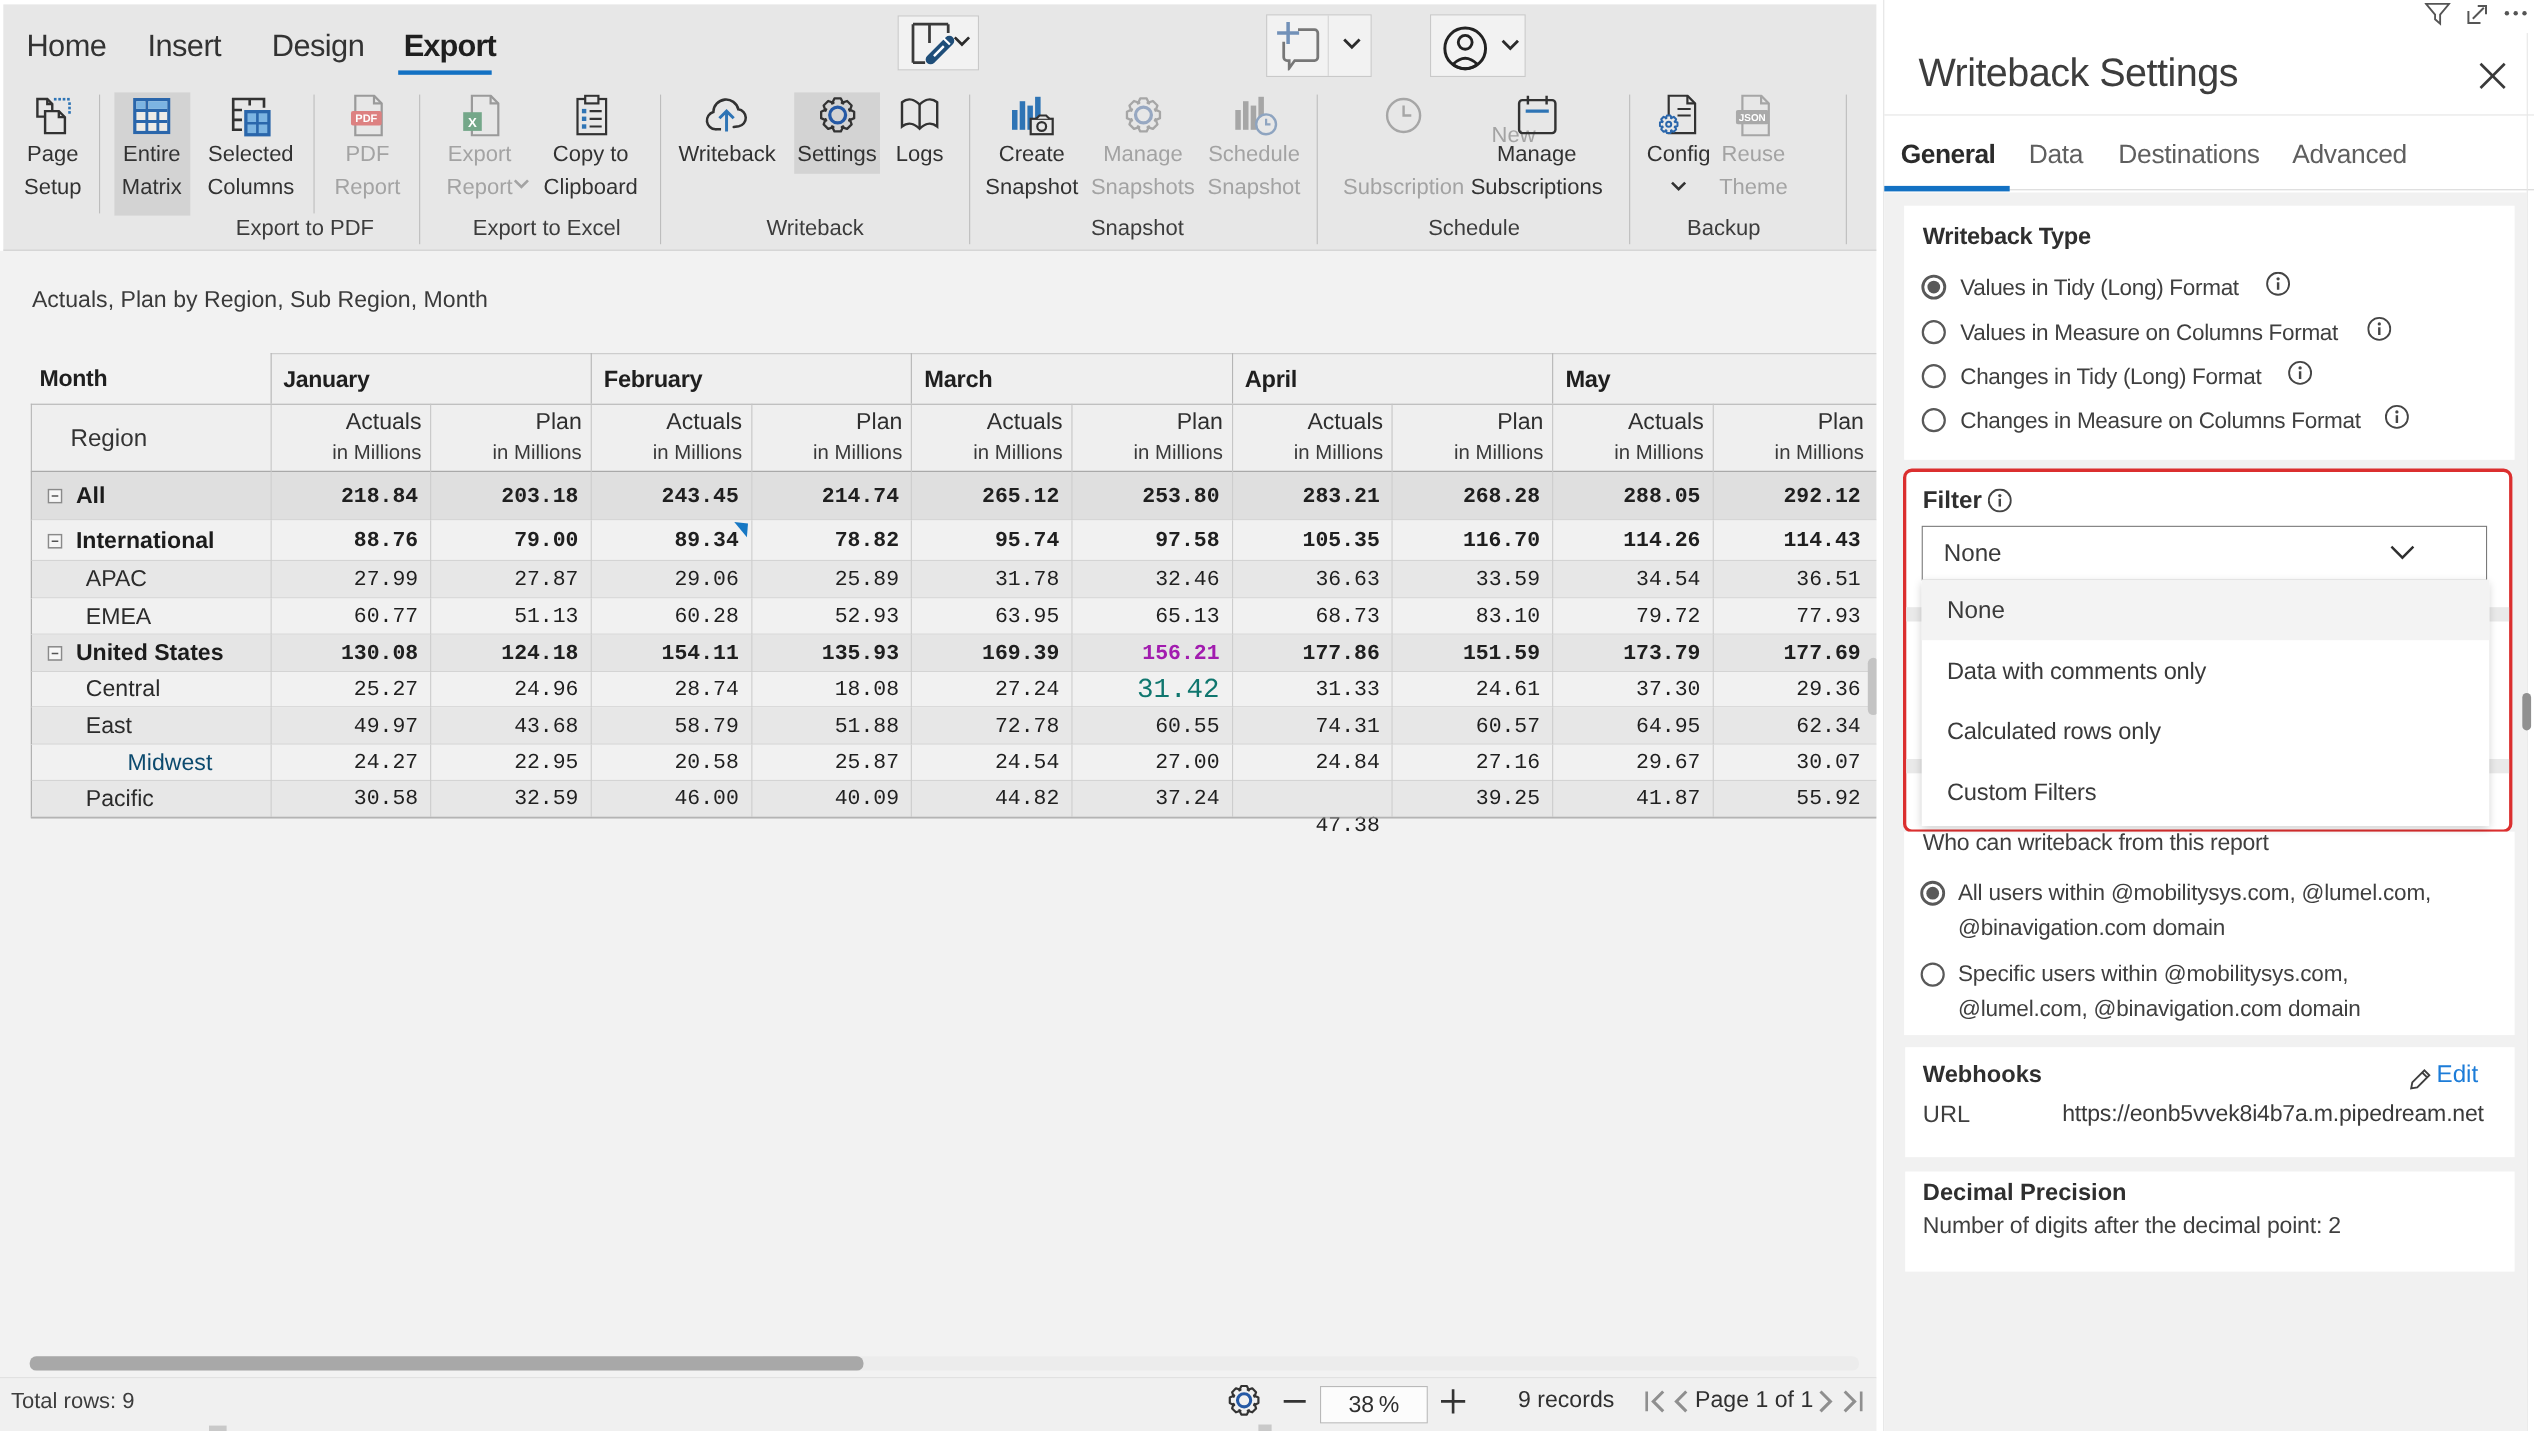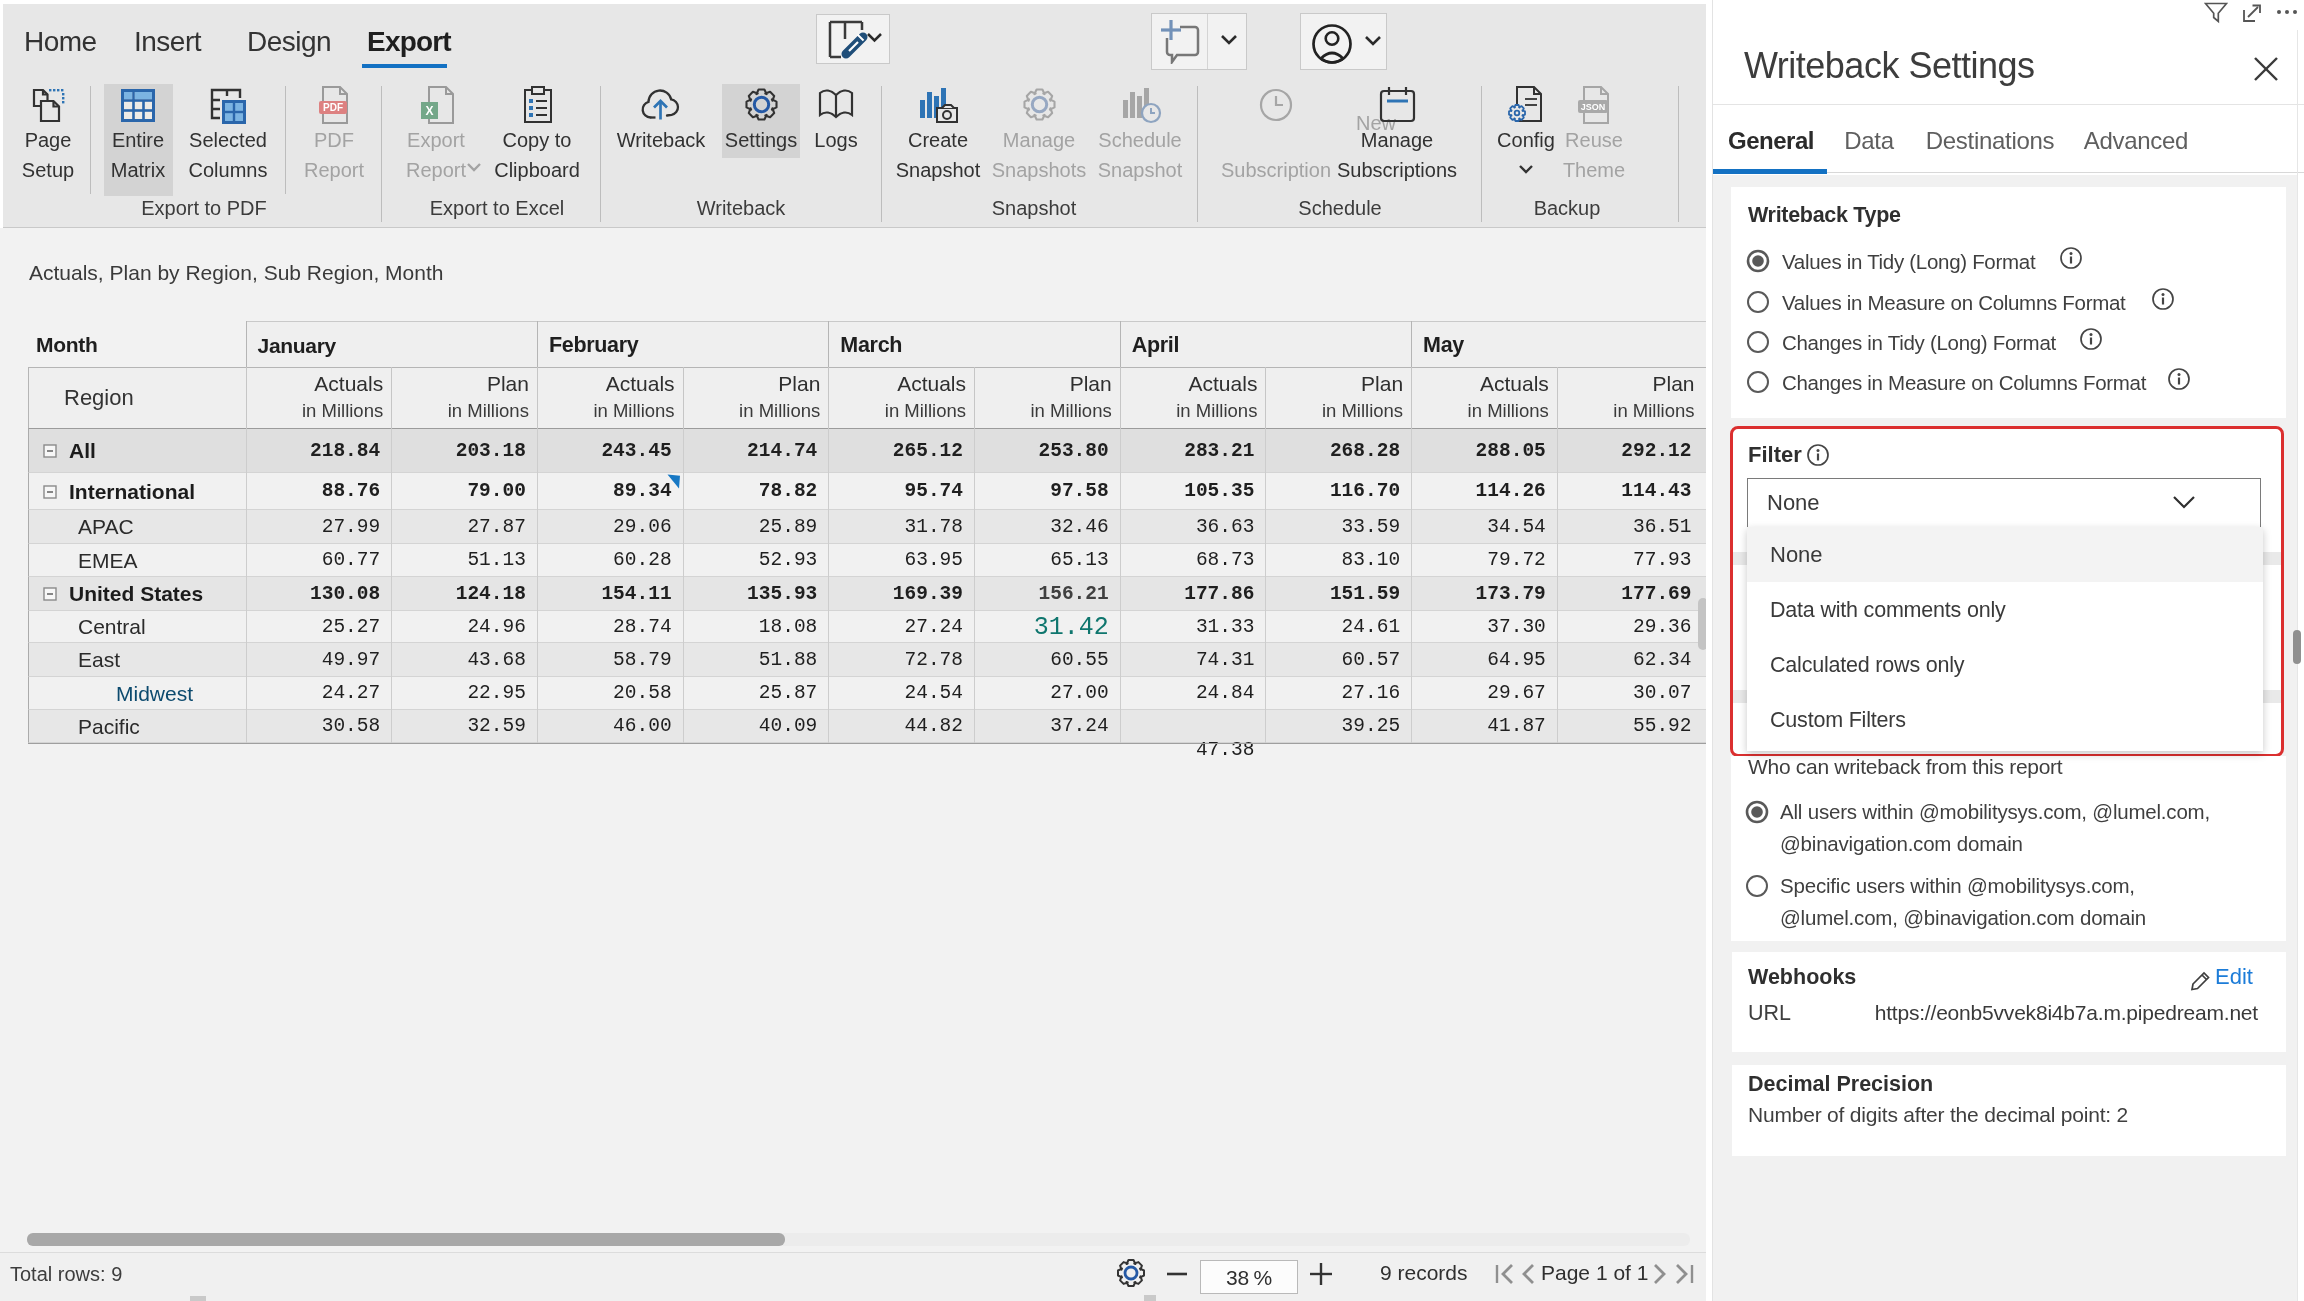--- a/index.html
+++ b/index.html
@@ -12,21 +12,21 @@
 <div style="position:absolute;left:367px;top:14px;height:56px;line-height:56px;font-size:28px;font-weight:bold;color:#1f1f1f;font-family:'Liberation Sans',sans-serif;white-space:nowrap;letter-spacing:-0.8px;">Export</div>
 <div style="position:absolute;left:362px;top:64px;width:85px;height:4px;background:#1371c3;"></div>
 <div style="position:absolute;left:90px;top:86px;width:1px;height:108px;background:#bdbdbd;"></div>
 <div style="position:absolute;left:285px;top:86px;width:1px;height:108px;background:#bdbdbd;"></div>
 <div style="position:absolute;left:381px;top:86px;width:1px;height:136px;background:#bdbdbd;"></div>
 <div style="position:absolute;left:600px;top:86px;width:1px;height:136px;background:#bdbdbd;"></div>
 <div style="position:absolute;left:881px;top:86px;width:1px;height:136px;background:#bdbdbd;"></div>
 <div style="position:absolute;left:1197px;top:86px;width:1px;height:136px;background:#bdbdbd;"></div>
 <div style="position:absolute;left:1481px;top:86px;width:1px;height:136px;background:#bdbdbd;"></div>
 <div style="position:absolute;left:1678px;top:86px;width:1px;height:136px;background:#bdbdbd;"></div>
-<div style="position:absolute;left:54px;top:197px;width:300px;text-align:center;font-size:20px;color:#3c3c3c;">Export to PDF</div>
+<div style="position:absolute;left:40px;top:197px;width:300px;text-align:right;font-size:20px;color:#3c3c3c;">Export to PDF</div>
 <div style="position:absolute;left:347px;top:197px;width:300px;text-align:center;font-size:20px;color:#3c3c3c;">Export to Excel</div>
 <div style="position:absolute;left:591px;top:197px;width:300px;text-align:center;font-size:20px;color:#3c3c3c;">Writeback</div>
 <div style="position:absolute;left:884px;top:197px;width:300px;text-align:center;font-size:20px;color:#3c3c3c;">Snapshot</div>
 <div style="position:absolute;left:1190px;top:197px;width:300px;text-align:center;font-size:20px;color:#3c3c3c;">Schedule</div>
 <div style="position:absolute;left:1417px;top:197px;width:300px;text-align:center;font-size:20px;color:#3c3c3c;">Backup</div>
 <div style="position:absolute;left:104px;top:84px;width:69px;height:112px;background:#d3d3d3;"></div>
 <div style="position:absolute;left:722px;top:84px;width:78px;height:74px;background:#d3d3d3;"></div>
 <svg style="position:absolute;left:32px;top:88px;" width="36" height="36" viewBox="0 0 36 36">
 <path d="M2 2 h9 l4.5 4.5 v11.5 h-13.5 z" fill="#e7e7e7" stroke="#323232" stroke-width="2.2"></path>
 <path d="M11 2 v4.5 h4.5" fill="none" stroke="#323232" stroke-width="2.2"></path>
@@ -351,21 +351,21 @@
 <div style="position:absolute;right:1923.8px;top:574.5px;height:39.0px;line-height:39.0px;font-size:19.5px;font-weight:bold;color:#1f1f1f;font-family:'Liberation Mono',monospace;white-space:nowrap;">130.08</div>
 <div style="position:absolute;left:391.2px;top:577px;width:1px;height:34px;background:#cdcdcd;"></div>
 <div style="position:absolute;right:1778.1px;top:574.5px;height:39.0px;line-height:39.0px;font-size:19.5px;font-weight:bold;color:#1f1f1f;font-family:'Liberation Mono',monospace;white-space:nowrap;">124.18</div>
 <div style="position:absolute;left:536.9px;top:577px;width:1px;height:34px;background:#cdcdcd;"></div>
 <div style="position:absolute;right:1632.4px;top:574.5px;height:39.0px;line-height:39.0px;font-size:19.5px;font-weight:bold;color:#1f1f1f;font-family:'Liberation Mono',monospace;white-space:nowrap;">154.11</div>
 <div style="position:absolute;left:682.5999999999999px;top:577px;width:1px;height:34px;background:#cdcdcd;"></div>
 <div style="position:absolute;right:1486.7px;top:574.5px;height:39.0px;line-height:39.0px;font-size:19.5px;font-weight:bold;color:#1f1f1f;font-family:'Liberation Mono',monospace;white-space:nowrap;">135.93</div>
 <div style="position:absolute;left:828.3px;top:577px;width:1px;height:34px;background:#cdcdcd;"></div>
 <div style="position:absolute;right:1341.0px;top:574.5px;height:39.0px;line-height:39.0px;font-size:19.5px;font-weight:bold;color:#1f1f1f;font-family:'Liberation Mono',monospace;white-space:nowrap;">169.39</div>
 <div style="position:absolute;left:974.0px;top:577px;width:1px;height:34px;background:#cdcdcd;"></div>
-<div style="position:absolute;right:1195.3px;top:574.5px;height:39.0px;line-height:39.0px;font-size:19.5px;font-weight:bold;color:#404040;font-family:'Liberation Mono',monospace;white-space:nowrap;">156.21</div>
+<div style="position:absolute;right:1195.3px;top:574.5px;height:39.0px;line-height:39.0px;font-size:19.5px;font-weight:bold;color:#a21caf;font-family:'Liberation Mono',monospace;white-space:nowrap;">156.21</div>
 <div style="position:absolute;left:1119.7px;top:577px;width:1px;height:34px;background:#cdcdcd;"></div>
 <div style="position:absolute;right:1049.6px;top:574.5px;height:39.0px;line-height:39.0px;font-size:19.5px;font-weight:bold;color:#1f1f1f;font-family:'Liberation Mono',monospace;white-space:nowrap;">177.86</div>
 <div style="position:absolute;left:1265.4px;top:577px;width:1px;height:34px;background:#cdcdcd;"></div>
 <div style="position:absolute;right:903.8999999999999px;top:574.5px;height:39.0px;line-height:39.0px;font-size:19.5px;font-weight:bold;color:#1f1f1f;font-family:'Liberation Mono',monospace;white-space:nowrap;">151.59</div>
 <div style="position:absolute;left:1411.1000000000001px;top:577px;width:1px;height:34px;background:#cdcdcd;"></div>
 <div style="position:absolute;right:758.1999999999998px;top:574.5px;height:39.0px;line-height:39.0px;font-size:19.5px;font-weight:bold;color:#1f1f1f;font-family:'Liberation Mono',monospace;white-space:nowrap;">173.79</div>
 <div style="position:absolute;left:1556.8000000000002px;top:577px;width:1px;height:34px;background:#cdcdcd;"></div>
 <div style="position:absolute;right:612.4999999999998px;top:574.5px;height:39.0px;line-height:39.0px;font-size:19.5px;font-weight:bold;color:#1f1f1f;font-family:'Liberation Mono',monospace;white-space:nowrap;">177.69</div>
 <div style="position:absolute;left:28px;top:611px;width:1678px;height:32px;background:#f1f1f1;border-bottom:1px solid #d4d4d4;border-left:1px solid #ababab;"></div>
 <div style="position:absolute;left:78px;top:606.0px;height:42px;line-height:42px;font-size:21px;font-weight:normal;color:#2b2b2b;font-family:'Liberation Sans',sans-serif;white-space:nowrap;">Central</div>

